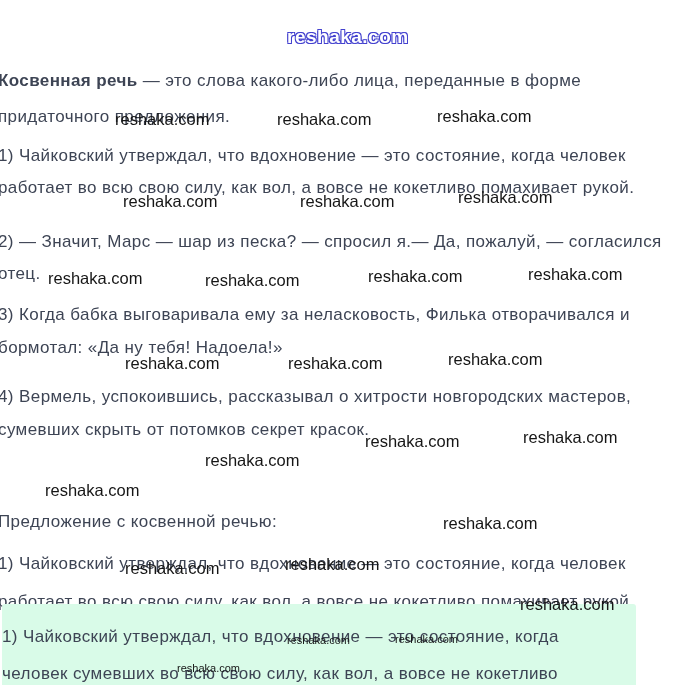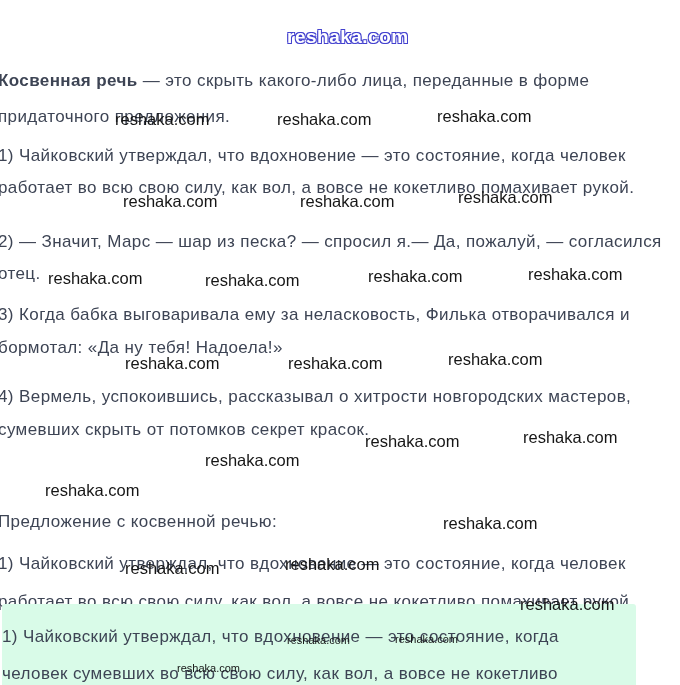--- a/index.html
+++ b/index.html
@@ -63,21 +63,21 @@
   }
   .in-box{left:2px;}
 </style>
 </head>
 <body>
 
 <div class="page">
 
   <span class="wm-header" style="left:287px;top:2px">reshaka.com</span>
 
-  <p class="line" style="top:29px"><b>Косвенная речь</b><span> — это скрыть какого-либо лица, переданные в форме</span></p>
+  <p class="line" style="top:29px"><b>Косвенная речь</b><span> — это слова какого-либо лица, переданные в форме</span></p>
   <p class="line" style="top:65px">придаточного предложения.</p>
 
   <span class="wm" style="left:115px;top:86px">reshaka.com</span>
   <span class="wm" style="left:277px;top:86px">reshaka.com</span>
   <span class="wm" style="left:437px;top:83px">reshaka.com</span>
 
   <p class="line" style="top:104px">1) Чайковский утверждал, что вдохновение — это состояние, когда человек</p>
   <p class="line" style="top:136px">работает во всю свою силу, как вол, а вовсе не кокетливо помахивает рукой.</p>
 
   <span class="wm" style="left:123px;top:168px">reshaka.com</span>

